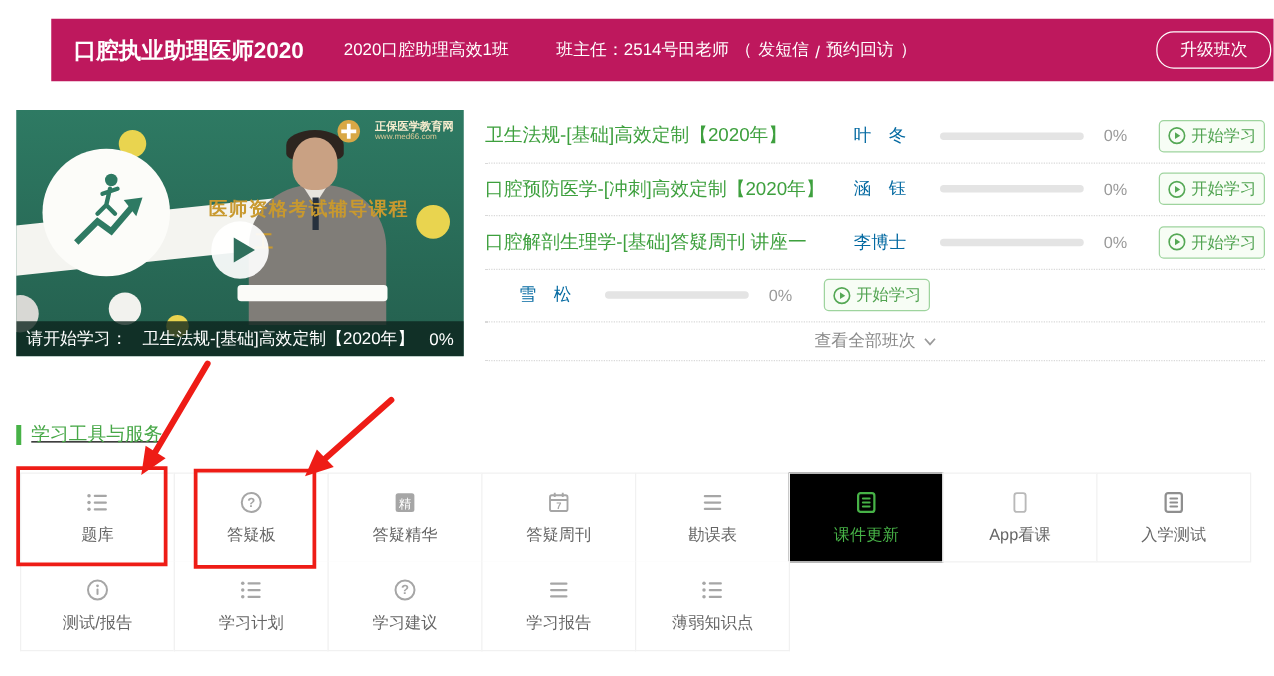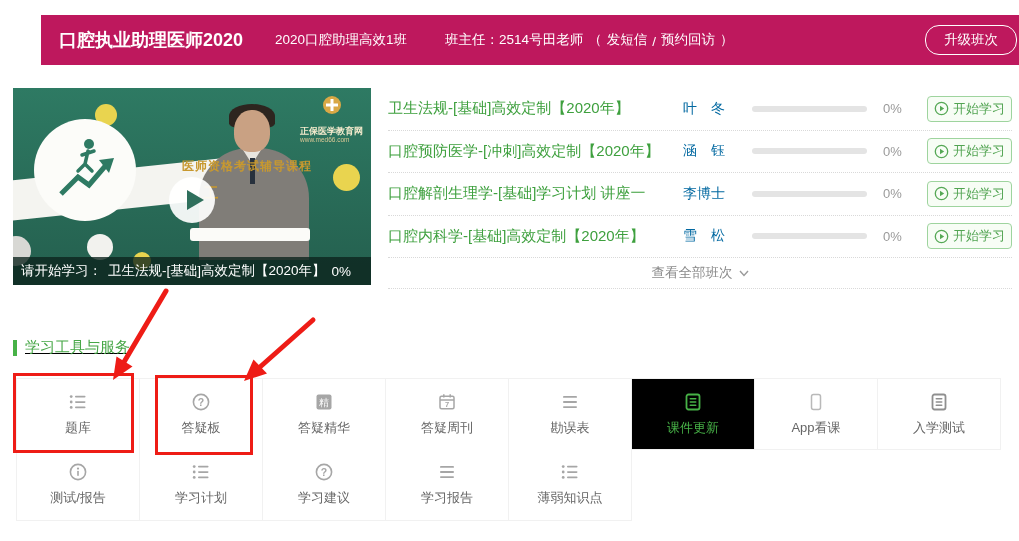--- a/index.html
+++ b/index.html
@@ -24,32 +24,32 @@
   .vband { position:absolute; left:-12px; top:80px; width:260px; height:40px; background:#f4f4f0;
     transform:rotate(-6deg); border-radius:3px; }
   .dot { position:absolute; border-radius:50%; }
   .runner-badge { position:absolute; left:20px; top:30px; }
   .man-hair { position:absolute; left:216px; top:16px; width:46px; height:24px; background:#2d251f; border-radius:50% 50% 20% 20%; }
   .man-head { position:absolute; left:221px; top:22px; width:36px; height:42px; background:#c9a183; border-radius:48% 48% 42% 42%; }
   .man-body { position:absolute; left:186px; top:60px; width:110px; height:112px; background:#807d78; border-radius:50px 50px 0 0; }
   .man-collar { position:absolute; left:230px; top:62px; width:18px; height:14px; background:#e8e5df; clip-path:polygon(0 0,100% 0,50% 100%); }
   .man-tie { position:absolute; left:237px; top:70px; width:5px; height:26px; background:#27313d; }
   .board-text { position:absolute; left:128px; top:70px; width:212px; text-align:center;
-    color:#c8992f; font-size:12px; font-weight:bold; letter-spacing:1px; }
+    color:#c8992f; font-size:15px; font-weight:bold; letter-spacing:1px; }
   .board-text2 { position:absolute; left:128px; top:96px; width:140px; text-align:center;
     color:#c8992f; font-size:15px; font-weight:bold; }
   .white-bar { position:absolute; left:177px; top:140px; width:120px; height:13px; background:#fbfbf8; border-radius:3px; }
-  .vlogo { position:absolute; right:8px; top:7px; display:flex; align-items:center; gap:11px;flex-direction:column; }
+  .vlogo { position:absolute; right:8px; top:7px; display:flex; align-items:center; gap:11px; }
   .vlogo-text { display:flex; flex-direction:column; line-height:1.15; }
   .vlogo-name { color:#f6ecce; font-size:9px; font-weight:bold; }
   .vlogo-url { color:#d9c896; font-size:6.5px; }
   .play { position:absolute; left:155px; top:88px; width:48px; height:48px; cursor:pointer; }
   .vcaption { position:absolute; left:0; bottom:0; width:100%; height:28px;
     background:rgba(12,34,28,0.78); color:#fff; font-size:13.5px; display:flex;
-    align-items:center; gap:6px; padding:0 8px; white-space:nowrap; }
+    align-items:center; gap:6px; padding:0 8px; white-space:nowrap;justify-content:space-between; }
 
   
   .course-list { position:absolute; left:388px; top:88px; width:624px; }
   .crow { height:42.5px; display:flex; align-items:center; border-bottom:1px dotted #d9d9d9; }
   .ctitle { flex:1; font-size:15px; color:#3ea03e; text-decoration:none; cursor:pointer;
     white-space:nowrap; overflow:hidden; }
   .cteacher { width:96px; text-align:center; color:#0369a1; font-size:14px; white-space:pre; }
   .cbar { width:115px; height:6px; background:#e4e4e4; border-radius:3px; margin-right:16px; overflow:hidden; }
   .cfill { display:block; height:100%; width:0; background:#54b854; }
   .cpct { width:44px; color:#9a9a9a; font-size:13px; }
@@ -171,36 +171,35 @@
       <span class="cpct">0%</span>
       <button class="start">
         <svg width="15" height="15" viewBox="0 0 15 15">
             <circle cx="7.5" cy="7.5" r="6.2" fill="none" stroke="#55a855" stroke-width="1.3"></circle>
             <path d="M6,4.8 L10.2,7.5 L6,10.2 Z" fill="#55a855"></path>
           </svg>
         <span>开始学习</span>
       </button>
     </div>
     <div class="crow">
-      <a class="ctitle">口腔解剖生理学-[基础]学习计划 讲座一</a>
+      <a class="ctitle">口腔解剖生理学-[基础]答疑周刊 讲座一</a>
       <span class="cteacher">李博士</span>
       <span class="cbar">
           <span class="cfill"></span>
         </span>
       <span class="cpct">0%</span>
       <button class="start">
         <svg width="15" height="15" viewBox="0 0 15 15">
             <circle cx="7.5" cy="7.5" r="6.2" fill="none" stroke="#55a855" stroke-width="1.3"></circle>
             <path d="M6,4.8 L10.2,7.5 L6,10.2 Z" fill="#55a855"></path>
           </svg>
         <span>开始学习</span>
       </button>
     </div>
     <div class="crow">
-      <a class="ctitle">口腔内科学-[基础]高效定制【2020年】</a>
       <span class="cteacher">雪　松</span>
       <span class="cbar">
           <span class="cfill"></span>
         </span>
       <span class="cpct">0%</span>
       <button class="start">
         <svg width="15" height="15" viewBox="0 0 15 15">
             <circle cx="7.5" cy="7.5" r="6.2" fill="none" stroke="#55a855" stroke-width="1.3"></circle>
             <path d="M6,4.8 L10.2,7.5 L6,10.2 Z" fill="#55a855"></path>
           </svg>

